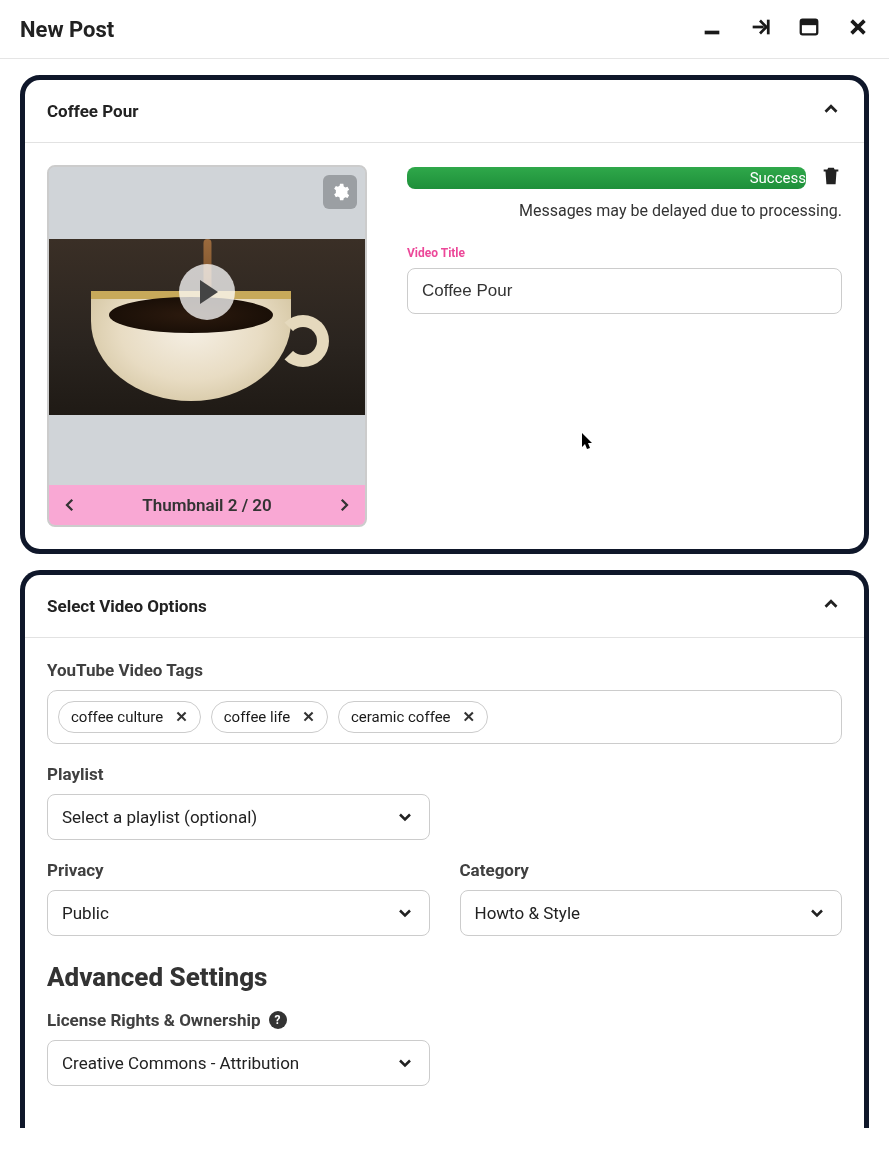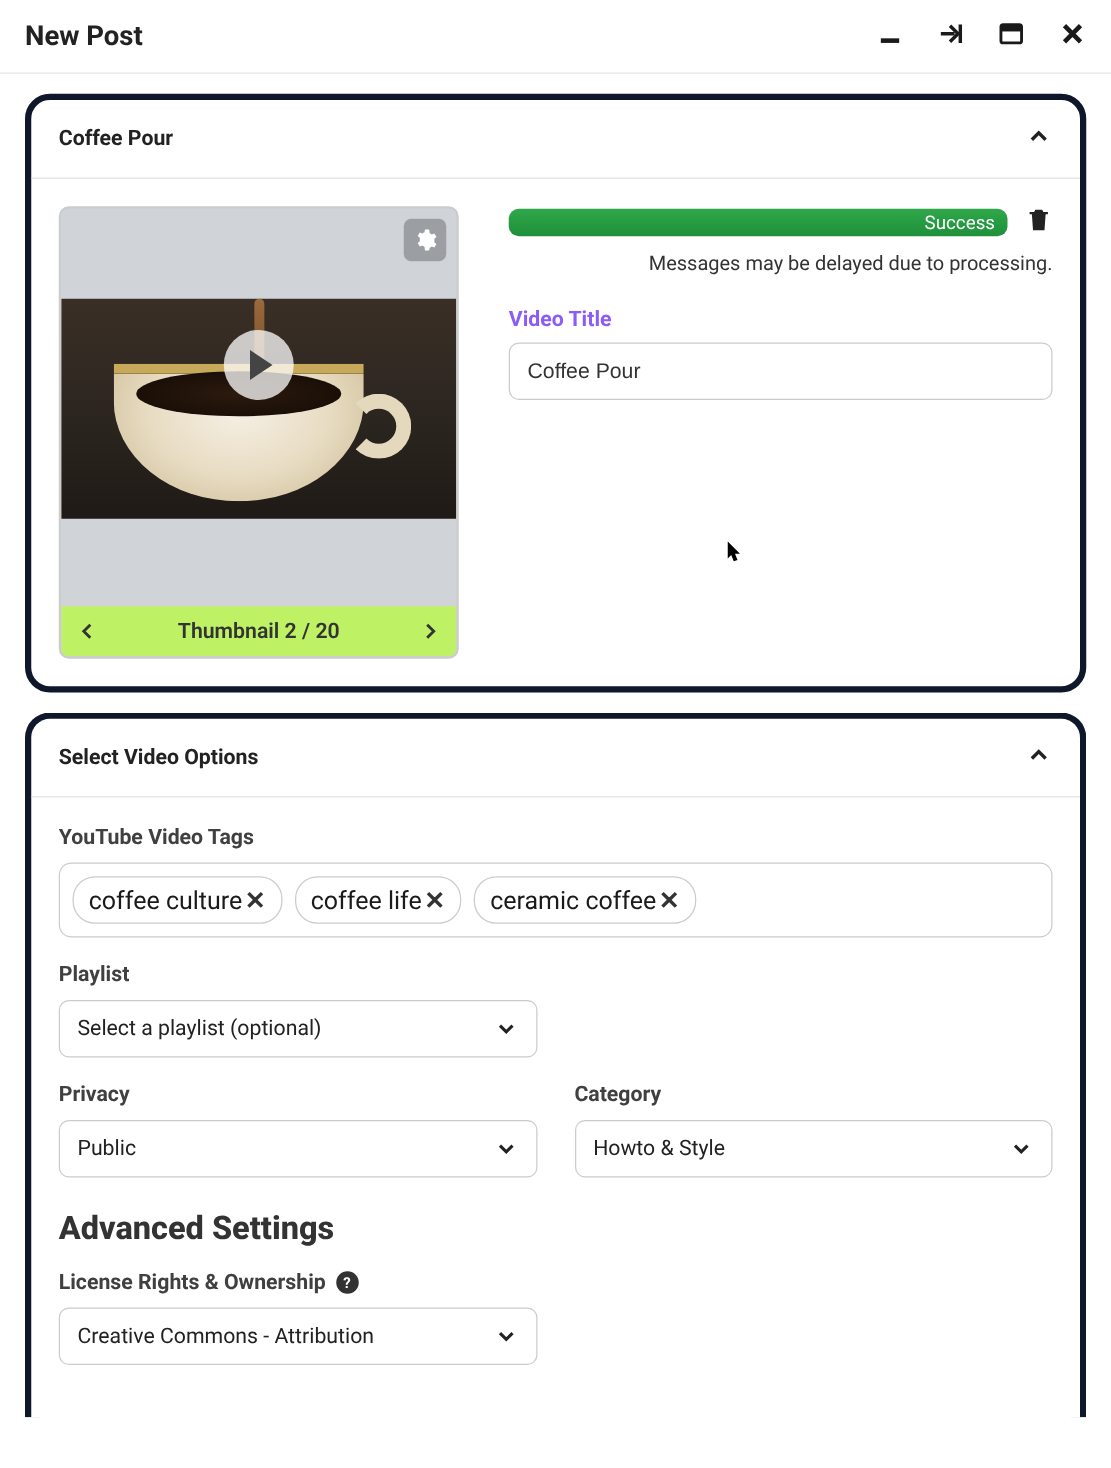--- a/index.html
+++ b/index.html
@@ -114,40 +114,40 @@
     content: "";
     display: block;
     width: 0; height: 0;
     border-left: 18px solid #444;
     border-top: 12px solid transparent;
     border-bottom: 12px solid transparent;
     margin-left: 4px;
   }
   .thumb-filler { height: 68px; background: #d0d4d8; }
   .thumb-nav {
-    background: #bef264;
+    background: #f9a8d4;
     display: flex; align-items: center; justify-content: space-between;
     padding: 10px 12px;
     font-size: 17px; font-weight: 600; color: #333;
   }
   .chev { cursor: pointer; display:flex; }
 
   .info-col { flex: 1; position: relative; }
   .progress-wrap { display: flex; align-items: center; gap: 14px; margin-bottom: 10px;}
   .progress {
     flex: 1;
     height: 22px;
     border-radius: 8px;
     background: linear-gradient(#2fa84a, #1e8f3a);
     display: flex; align-items: center; justify-content: flex-end;
-    color: #fff; font-size: 15px; padding-right: 10px;
+    color: #fff; font-size: 15px; 
   }
   .trash { cursor: pointer; color:#222; }
   .msg { color: #333; font-size: 16px; margin-bottom: 26px; text-align: right; }
-  .field-label { font-size: 17px; font-weight: 700; margin-bottom: 8px; color:#8b5cf6;}
+  .field-label { font-size: 12px; font-weight: 700; margin-bottom: 8px; color:#ec4899;}
   .text-input {
     width: 100%;
     height: 46px;
     border: 1px solid #ccc;
     border-radius: 8px;
     padding: 0 14px;
     font-size: 17px;
     color: #333;
   }
 
@@ -157,22 +157,22 @@
     border: 1px solid #ccc;
     border-radius: 10px;
     padding: 10px;
     display: flex; gap: 10px; flex-wrap: wrap;
     margin-bottom: 20px;
   }
   .tag {
     border: 1px solid #ccc;
     border-radius: 18px;
     padding: 6px 12px;
-    font-size: 20px;
-    display: flex; align-items: center; gap: 2px;
+    font-size: 15px;
+    display: flex; align-items: center; gap: 12px;
     cursor: default;
   }
   .tag .x { font-weight: 700; cursor: pointer; color:#333; }
   .two-col { display: flex; gap: 30px; }
   .two-col > div { flex: 1; }
   .select {
     width: 100%;
     height: 46px;
     border: 1px solid #ccc;
     border-radius: 8px;

